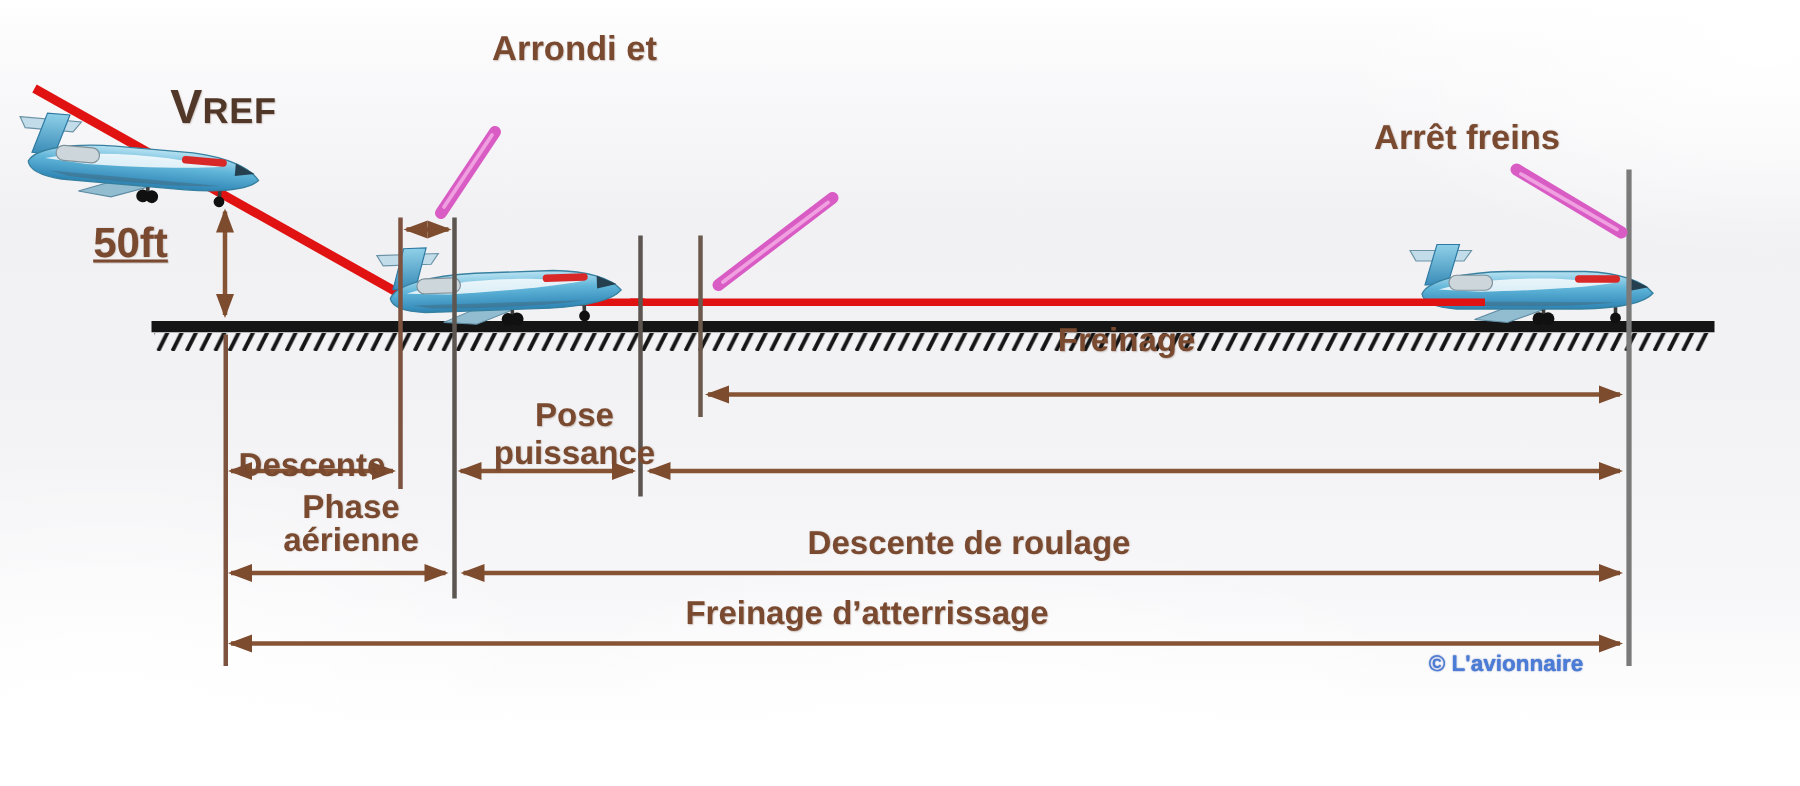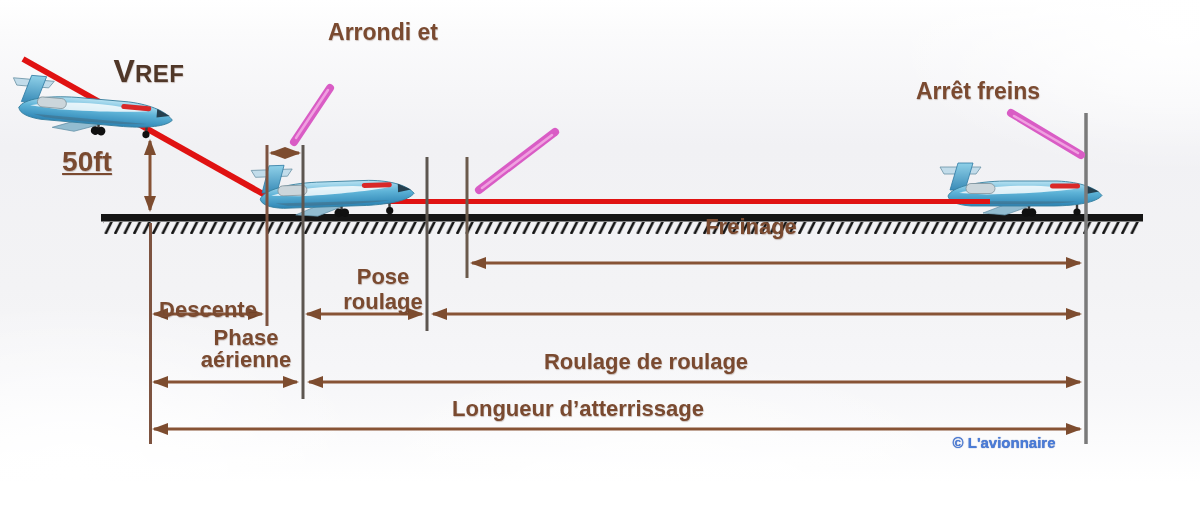--- a/index.html
+++ b/index.html
@@ -148,27 +148,27 @@
 
   <div class="lbl big" style="left:978px;top:77px;">Arrêt freins</div>
 
   <div class="lbl mid" style="left:751px;top:214px;">Freinage</div>
 
 
   <div class="lbl mid" style="left:208px;top:278px;margin-top:19px;">Descente</div>
 
   <div class="lbl mid" style="left:366px;top:264px;margin-left:17px;">
     <div>Pose</div>
-    <div>roulage</div>
+    <div>puissance</div>
   </div>
 
-  <div class="lbl mid" style="left:246px;top:327px;line-height:22px;text-align:center;">
+  <div class="lbl mid" style="left:234px;top:327px;line-height:22px;text-align:center;">
     <div>Phase</div>
     <div>aérienne</div>
   </div>
 
-  <div class="lbl mid" style="left:646px;top:349px;">Roulage de roulage</div>
+  <div class="lbl mid" style="left:646px;top:349px;">Descente de roulage</div>
 
-  <div class="lbl mid" style="left:578px;top:396px;">Longueur d’atterrissage</div>
+  <div class="lbl mid" style="left:578px;top:396px;">Freinage d’atterrissage</div>
 
   <div class="credit">© L'avionnaire</div>
 
 </div>
 
 </body></html>

